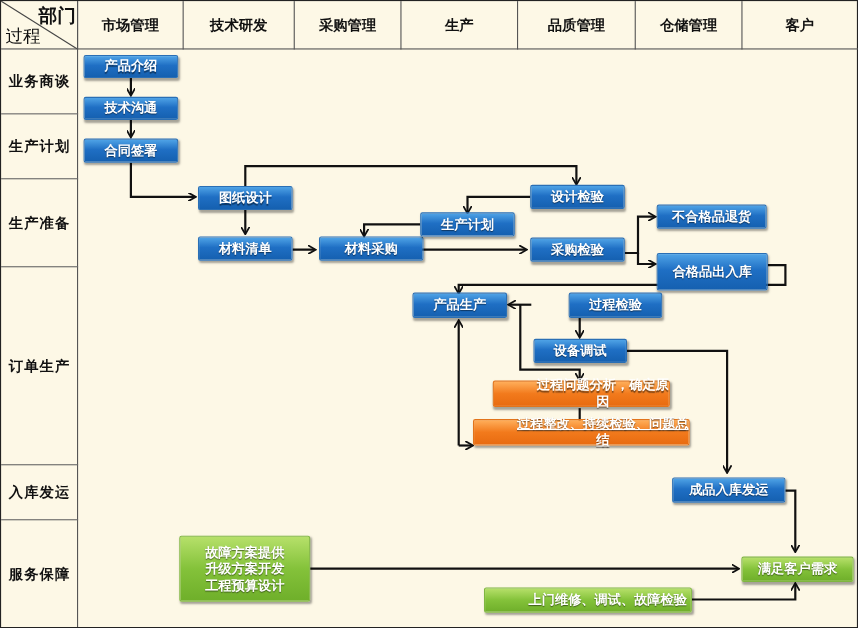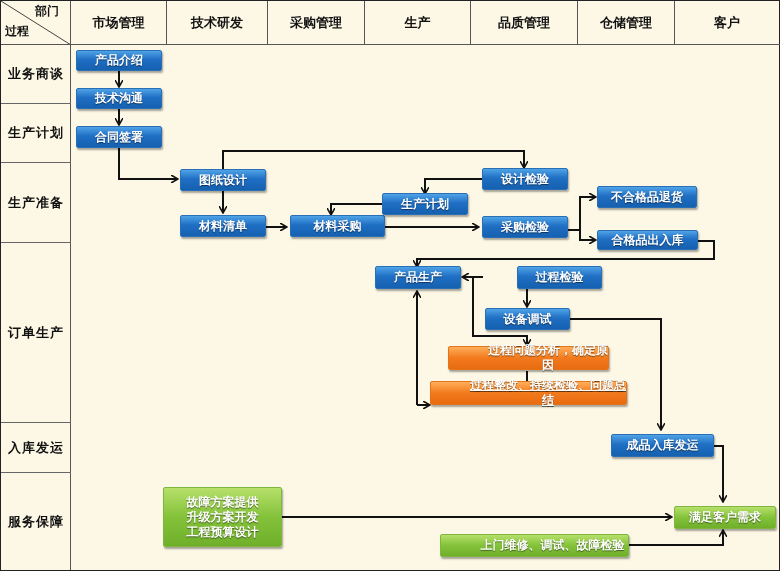--- a/index.html
+++ b/index.html
@@ -2,22 +2,22 @@
 <html><head>
 <meta charset="utf-8">
 <style>
   html, body { margin:0; padding:0; }
   body { width:780px; height:571px; position:relative; background:#fdf8e6; font-family:"DejaVu Sans", sans-serif; overflow:hidden; }
   #frame { position:absolute; left:0; top:0; width:778px; height:569px; border:1px solid #222; background:#fdf8e6; }
   .hcell { position:absolute; top:0; height:44px; display:flex; align-items:center; justify-content:center; font-size:13px; font-weight:bold; color:#111; border-right:1px solid #555; box-sizing:border-box; }
   .rcell { position:absolute; left:0; width:70px; display:flex; align-items:center; justify-content:center; font-size:13px; font-weight:bold; color:#111; border-bottom:1px solid #666; box-sizing:border-box; letter-spacing:1px; }
   .hline { position:absolute; left:0; width:780px; height:1px; background:#555; }
   .vsep { position:absolute; top:0; width:1px; background:#555; }
-  .corner-a { position:absolute; left:34px; top:2px; font-size:12px; font-weight:bold; color:#111; }
-  .corner-b { position:absolute; left:4px; top:22px; font-size:12px; font-weight:bold; color:#111; }
+  .corner-a { position:absolute; left:34px; top:2px; font-size:17px; font-weight:bold; color:#111; }
+  .corner-b { position:absolute; left:4px; top:22px; font-size:16px; font-weight:normal; color:#111; }
   .box { position:absolute; display:flex; align-items:center; justify-content:center; color:#fff; font-size:12px; font-weight:bold; text-shadow:0 1px 1px rgba(0,0,0,0.5); border-radius:2px; box-shadow:1px 2px 2px rgba(0,0,0,0.35); box-sizing:border-box; text-align:center; line-height:15px; }
   .blue { background:linear-gradient(#4fa3e6 0%, #1f6fc4 45%, #1560b0 100%); border:1px solid #2a6fb5; }
   .orange { background:linear-gradient(#ffae5a 0%, #f27a1c 50%, #e86b10 100%); border:1px solid #e2741b;padding-left:39px; }
   .green { background:linear-gradient(#b6e06a 0%, #84c23a 50%, #6faf2a 100%); border:1px solid #7fb640; }
   svg#arrows { position:absolute; left:0; top:0; }
 </style>
 </head>
 <body>
 
 <div id="frame">
@@ -104,21 +104,21 @@
   <div class="box blue" style="left:75px;top:49px;width:86px;height:21px;">产品介绍</div>
   <div class="box blue" style="left:75px;top:87px;width:86px;height:21px;">技术沟通</div>
   <div class="box blue" style="left:75px;top:125px;width:86px;height:22px;">合同签署</div>
   <div class="box blue" style="left:179px;top:168px;width:86px;height:22px;">图纸设计</div>
   <div class="box blue" style="left:179px;top:214px;width:86px;height:22px;">材料清单</div>
   <div class="box blue" style="left:289px;top:214px;width:95px;height:22px;">材料采购</div>
   <div class="box blue" style="left:381px;top:192px;width:86px;height:22px;">生产计划</div>
   <div class="box blue" style="left:481px;top:167px;width:86px;height:22px;">设计检验</div>
   <div class="box blue" style="left:481px;top:215px;width:86px;height:22px;">采购检验</div>
   <div class="box blue" style="left:596px;top:185px;width:100px;height:22px;">不合格品退货</div>
-  <div class="box blue" style="left:596px;top:229px;width:101px;height:20px;">合格品出入库</div>
+  <div class="box blue" style="left:596px;top:229px;width:101px;height:34px;">合格品出入库</div>
   <div class="box blue" style="left:374px;top:265px;width:86px;height:23px;">产品生产</div>
   <div class="box blue" style="left:484px;top:265px;width:85px;height:23px;margin-left:32px;">过程检验</div>
   <div class="box blue" style="left:484px;top:307px;width:85px;height:22px;">设备调试</div>
   <div class="box blue" style="left:610px;top:433px;width:103px;height:23px;">成品入库发运</div>
 
   <div class="box orange" style="left:447px;top:345px;width:161px;height:24px;">过程问题分析，确定原因</div>
   <div class="box orange" style="left:429px;top:380px;width:197px;height:24px;text-decoration:underline;">过程整改、持续检验、问题总结</div>
 
   <div class="box green" style="left:162px;top:486px;width:119px;height:60px;flex-direction:column;">
     <span>故障方案提供</span>

